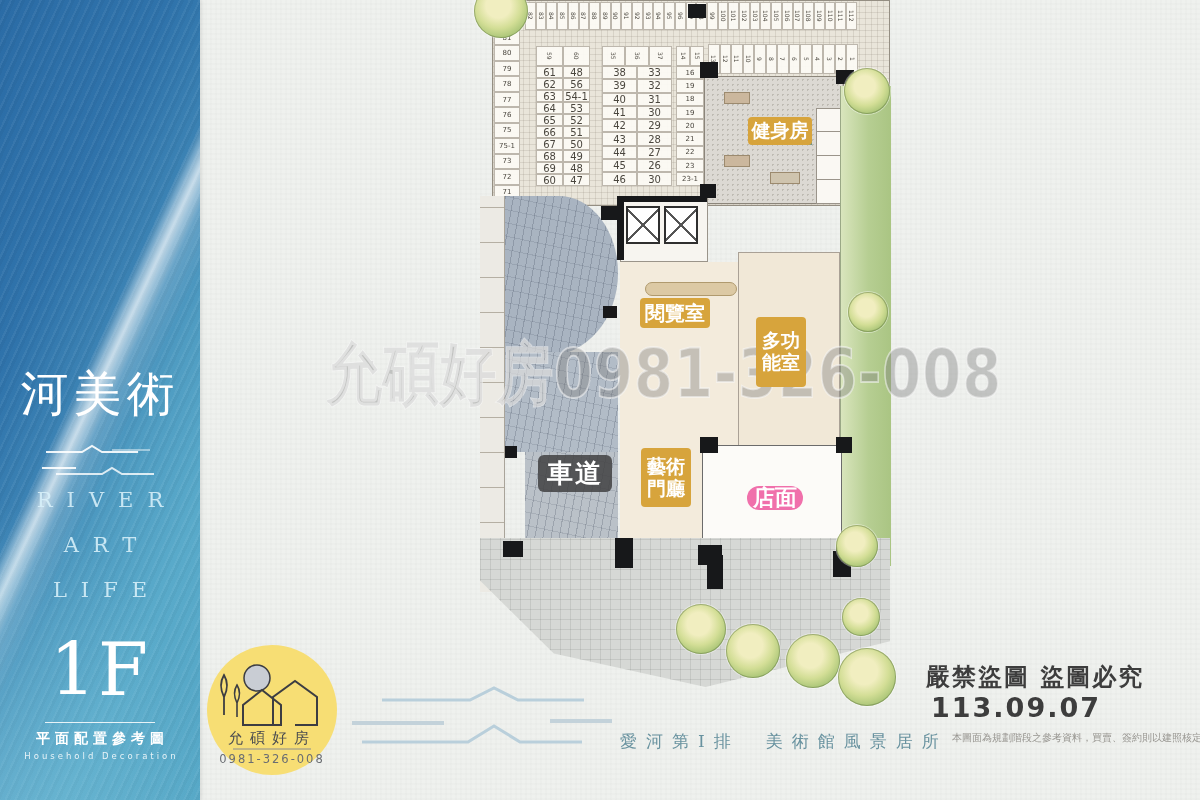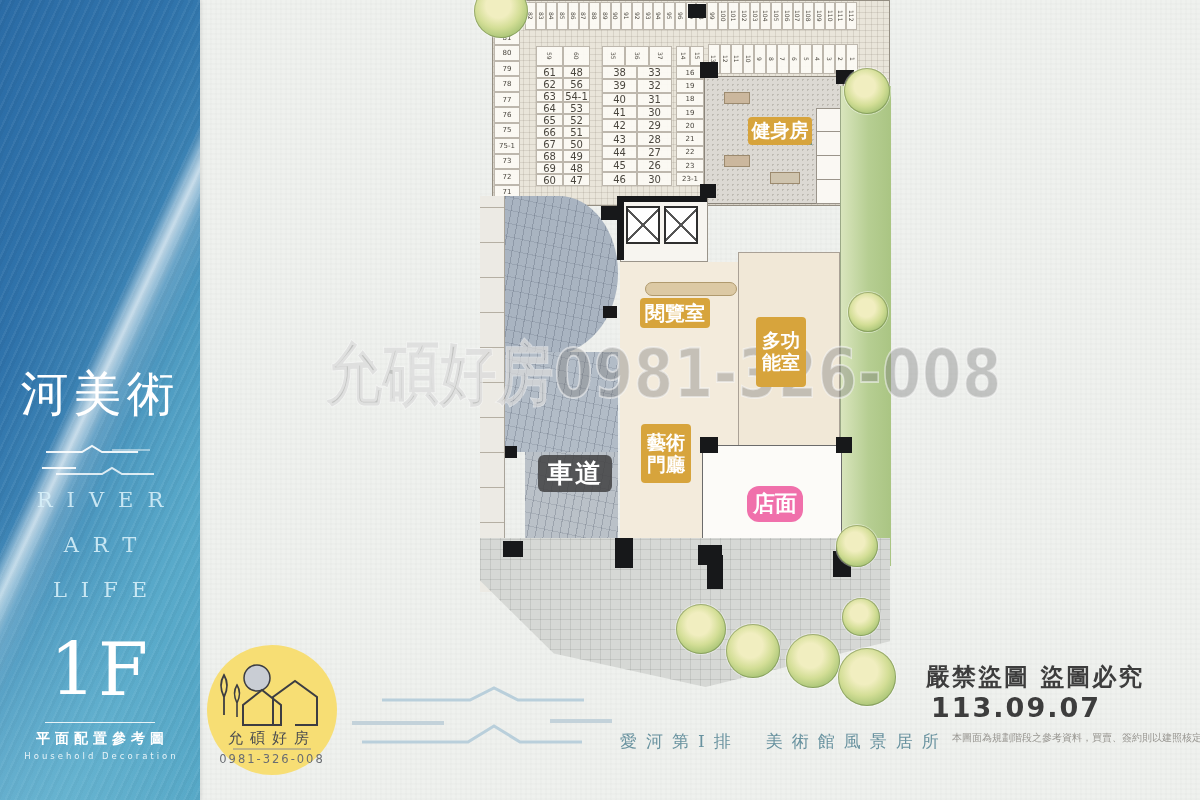--- a/index.html
+++ b/index.html
@@ -110,23 +110,23 @@
 
   .badge{position:absolute;display:flex;align-items:center;justify-content:center;border-radius:4px;
     color:#ffffff;font-weight:bold;z-index:6;line-height:1.15;}
   .badge.two{flex-direction:column;}
   .badge.gold{background:#d7a43c;}
   .badge.pink{background:#f070ab;border-radius:12px;}
   .badge.dark{background:rgba(68,68,70,0.88);border-radius:6px;}
   .g-gym{left:268px;top:117px;width:64px;height:28px;font-size:19px;}
   .g-read{left:160px;top:298px;width:70px;height:30px;font-size:20px;}
   .g-multi{left:276px;top:317px;width:50px;height:70px;font-size:19px;}
-  .g-art{left:161px;top:424px;width:50px;height:59px;font-size:19px;text-align:center;}
+  .g-art{left:161px;top:448px;width:50px;height:59px;font-size:19px;text-align:center;}
   .g-drive{left:58px;top:455px;width:74px;height:37px;font-size:26px;letter-spacing:2px;}
-  .g-store{left:267px;top:486px;width:56px;height:36px;font-size:22px;}
+  .g-store{left:267px;top:486px;width:56px;height:24px;font-size:22px;}
 
   
   .watermark{position:absolute;left:326px;top:330px;z-index:4;white-space:nowrap;
     font-size:56px;font-weight:bold;letter-spacing:1px;transform:scaleY(1.2);transform-origin:left top;
     color:rgba(128,128,128,0.40);-webkit-text-stroke:1.5px rgba(248,248,248,0.55);}
   .logo{position:absolute;left:207px;top:645px;}
   .waves{position:absolute;left:352px;top:678px;}
   .tagline{position:absolute;left:620px;top:730px;white-space:nowrap;color:#68929f;
     font-family:"DejaVu Serif",serif;font-size:17px;letter-spacing:9px;}
   .warning{position:absolute;left:926px;top:661px;font-size:24px;font-weight:bold;color:#3d3d3d;letter-spacing:2px;white-space:nowrap;}

